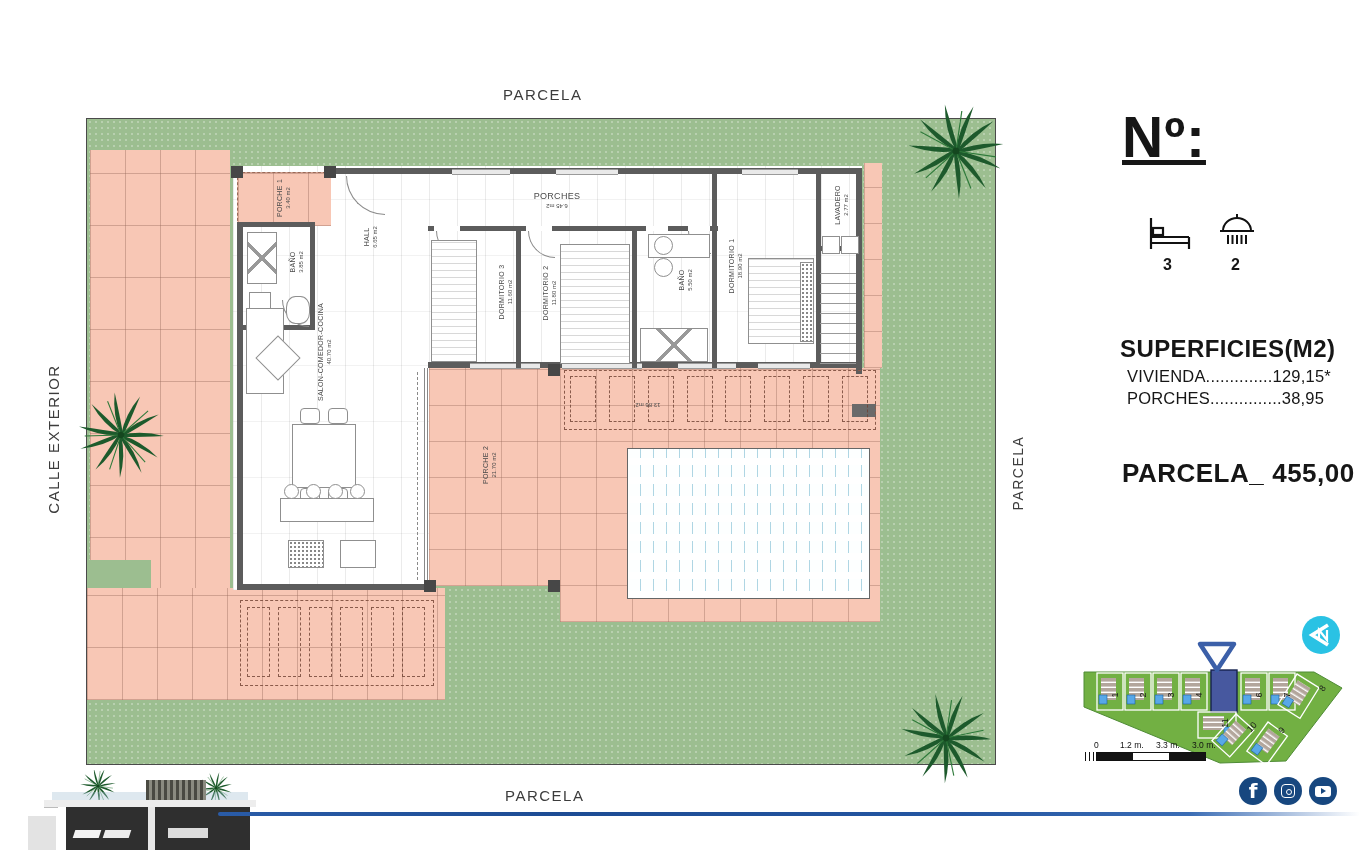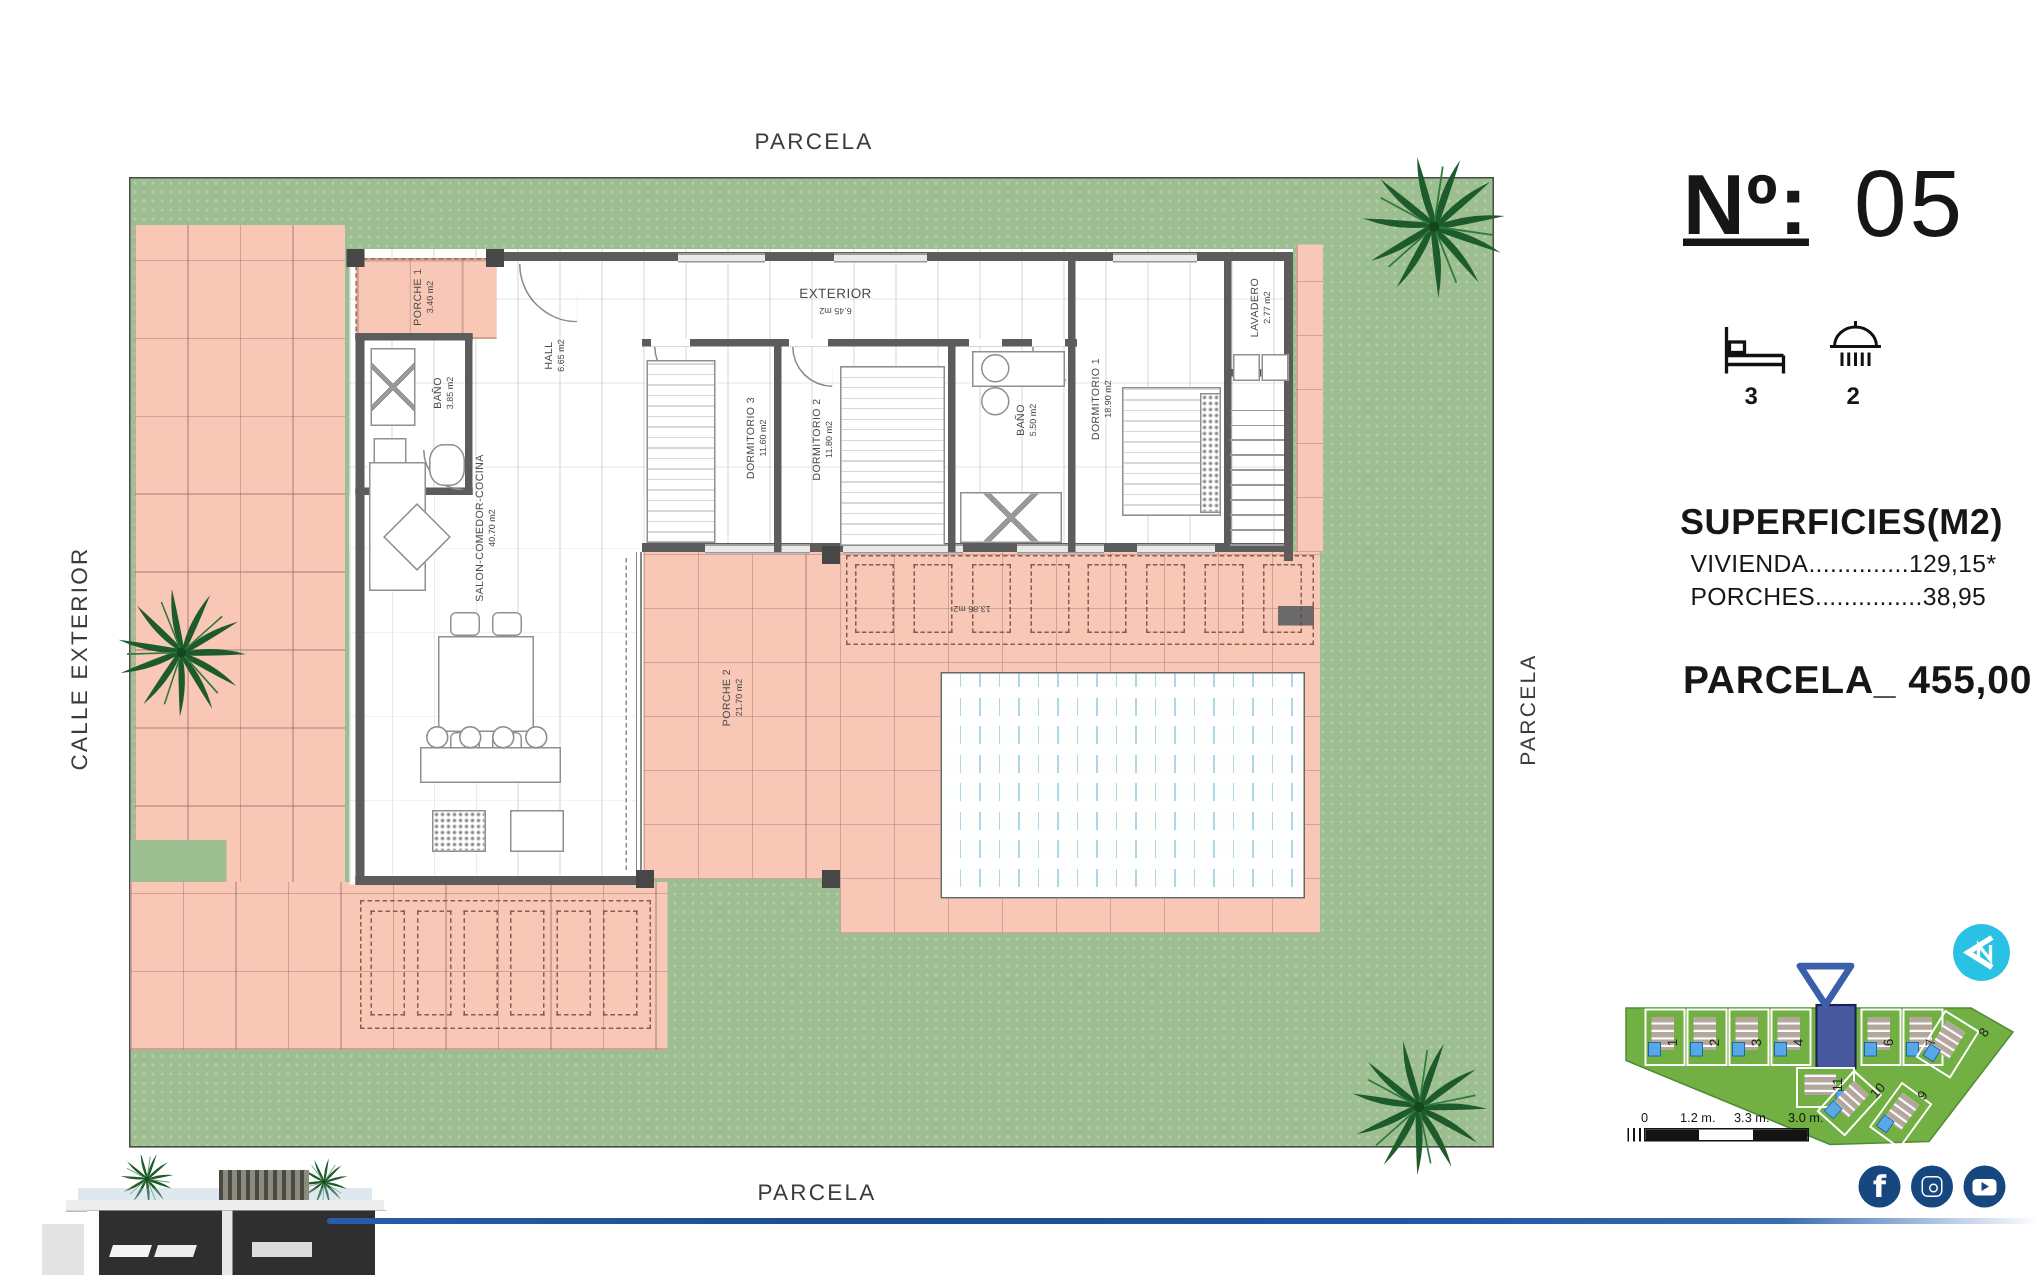--- a/index.html
+++ b/index.html
@@ -239,21 +239,21 @@
   </div>
   <div class="rlabel vert" style="left:297px;top:262px">
     <div class="rname">BAÑO</div>
       <div class="rarea">3.85 m2</div>
   </div>
   <div class="rlabel vert" style="left:371px;top:237px">
     <div class="rname">HALL</div>
       <div class="rarea">6.65 m2</div>
   </div>
   <div class="rlabel" style="left:557px;top:200px">
-    <div class="rname" style="font-size:9px">EXTERIOR</div>
+    <div class="rname" style="font-size:9px">PORCHES</div>
     <div class="rarea" style="transform:rotate(180deg)">6.45 m2</div>
   </div>
   <div class="rlabel vert" style="left:506px;top:292px">
     <div class="rname">DORMITORIO 3</div>
       <div class="rarea">11.60 m2</div>
   </div>
   <div class="rlabel vert" style="left:550px;top:293px">
     <div class="rname">DORMITORIO 2</div>
       <div class="rarea">11.80 m2</div>
   </div>
@@ -282,21 +282,20 @@
       <use href="#palm"></use>
     </svg>
   <svg class="abs" style="left:68px;top:382px" width="106" height="106" viewBox="-50 -50 100 100">
       <use href="#palm" transform="rotate(40)"></use>
     </svg>
   <svg class="abs" style="left:890px;top:682px" width="112" height="112" viewBox="-50 -50 100 100">
       <use href="#palm" transform="rotate(70)"></use>
     </svg>
 
   <div class="abs ink" id="no-label">Nº:</div>
-  <div class="abs ink" id="no-value">05</div>
 
   <svg class="abs" style="left:1147px;top:216px" width="46" height="36" viewBox="0 0 46 36">
     <g stroke="#111" stroke-width="2.2" fill="none">
       <path d="M4,2 V33"></path>
         <rect x="6" y="12" width="10" height="7"></rect>
       <path d="M4,21 H42"></path>
         <path d="M4,27 H42"></path>
         <path d="M42,21 V33"></path>
     </g>
   </svg>
@@ -312,21 +311,21 @@
         <path d="M21,23 V32"></path>
         <path d="M25.5,23 V32"></path>
         <path d="M30,23 V32"></path>
     </g>
   </svg>
   <div class="abs ink cnt" style="left:1231px;top:256px">2</div>
 
   <div class="abs ink" id="sup-title">SUPERFICIES(M2)</div>
   <div class="abs ink supline" style="top:367px">VIVIENDA..............129,15*</div>
   <div class="abs ink supline" style="top:389px">PORCHES...............38,95</div>
-  <div class="abs ink bigrow" style="left:1122px;top:438px;font-size:26px">
+  <div class="abs ink bigrow" style="left:1122px;top:458px;font-size:26px">
     <span>PARCELA_</span><span style="margin-left:8px">455,00</span>
   </div>
 
   <div class="abs" id="northicon">
     <svg width="38" height="38" viewBox="0 0 38 38">
       <path d="M26,9 L10,19 L26,29" stroke="#fff" stroke-width="3.6" fill="none"></path>
       <path d="M17,24 L17,14 L25,24 L25,14" stroke="#fff" stroke-width="2.2" fill="none"></path>
     </svg>
   </div>
 

